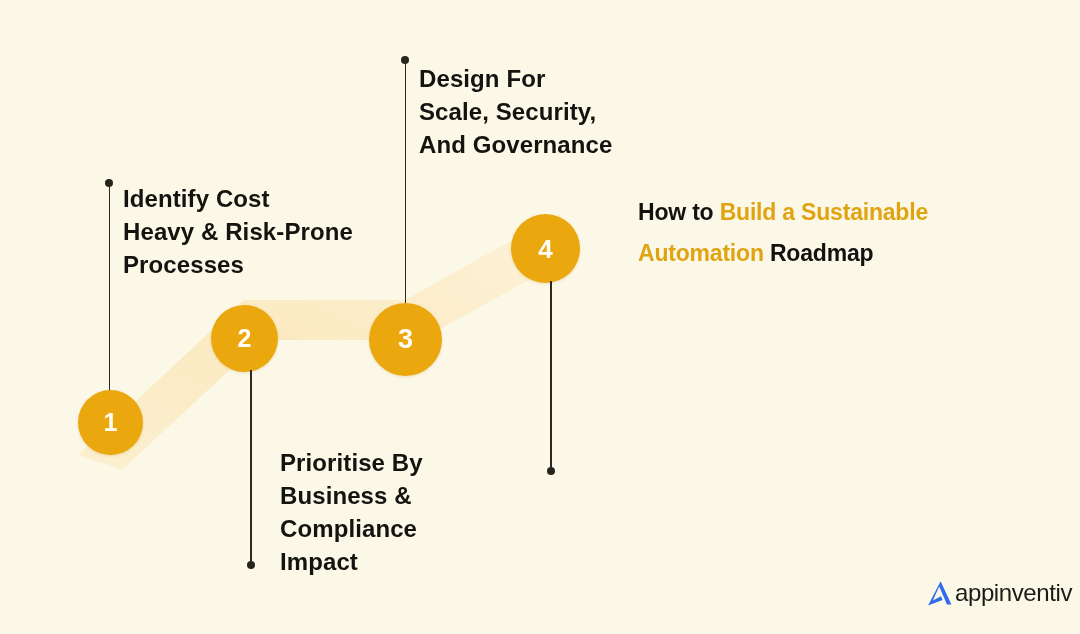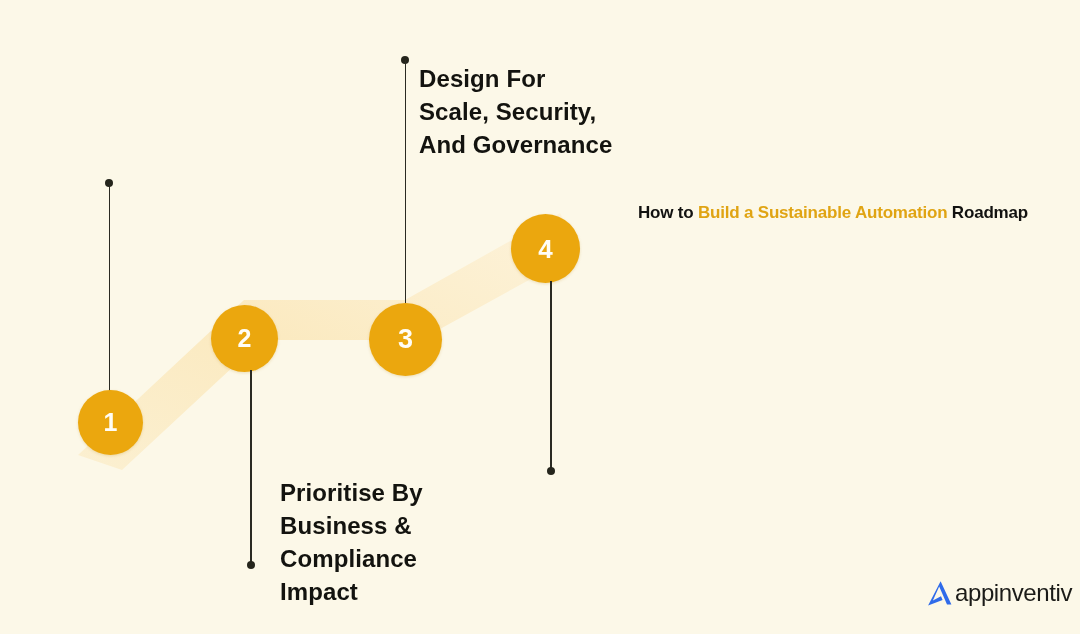--- a/index.html
+++ b/index.html
@@ -68,21 +68,21 @@
     letter-spacing: 0.1px;
     white-space: pre-line;
   }
 
   
   .headline {
     position: absolute;
     left: 638px;
     top: 192px;
     width: 400px;
-    font-size: 17px;
+    font-size: 23px;
     font-weight: 700;
     line-height: 41px;
     letter-spacing: -0.2px;
     color: #121210;
   }
   .headline .accent { color: #E0A413; }
 
   
   .logo {
     position: absolute;
@@ -122,27 +122,30 @@
              L 420 340
              L 262 340
              L 122 470 Z" fill="url(#ribGrad)"></path>
   </svg>
 
   <div class="dot" style="left:105px; top:179px;"></div>
   <div class="connector" style="left:108.5px; top:183px; height:212px;"></div>
   <div class="node" style="left:78px; top:390px; width:65px; height:65px; font-size:25px;">
     <span>1</span>
   </div>
+  <div class="step-text" style="left:123px; top:182px; width:260px;">Identify Cost
+Heavy &amp; Risk-Prone
+Processes</div>
 
   <div class="node" style="left:211px; top:305px; width:67px; height:67px; font-size:25px;">
     <span>2</span>
   </div>
   <div class="connector" style="left:250px; top:370px; height:197px;"></div>
   <div class="dot" style="left:247px; top:561px;"></div>
-  <div class="step-text" style="left:280px; top:446px; width:250px;margin-top:30px;">Prioritise By
+  <div class="step-text" style="left:280px; top:446px; width:250px;">Prioritise By
 Business &amp;
 Compliance
 Impact</div>
 
   <div class="dot" style="left:401px; top:56px;"></div>
   <div class="connector" style="left:404.5px; top:60px; height:250px;"></div>
   <div class="node" style="left:369px; top:303px; width:73px; height:73px; font-size:27px;">
     <span>3</span>
   </div>
   <div class="step-text" style="left:419px; top:62px; width:260px;">Design For

